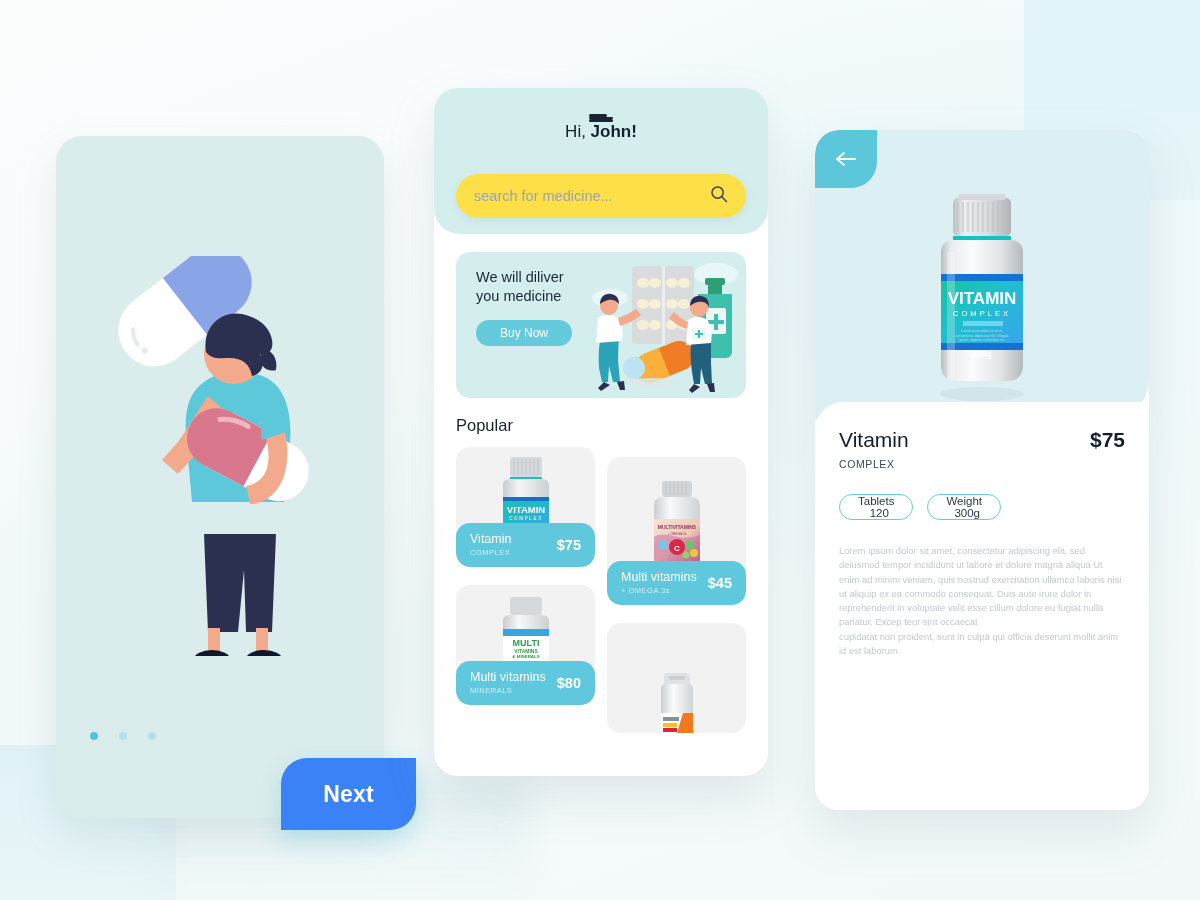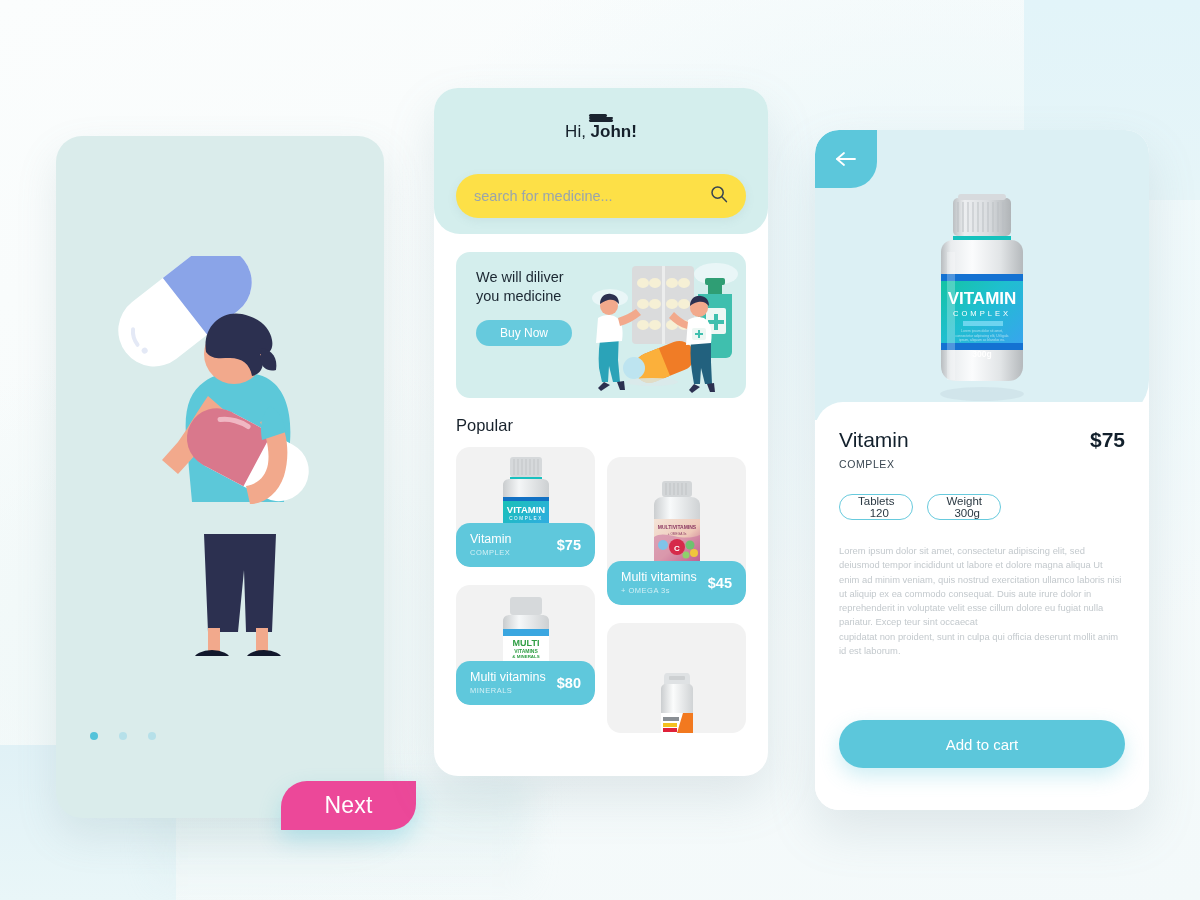--- a/index.html
+++ b/index.html
@@ -45,25 +45,25 @@
     position: absolute; left: 0; top: 120px; width: 328px; height: 400px;
   }
   #pager-dots {
     position: absolute; left: 34px; bottom: 78px;
     display: flex; gap: 21px; align-items: center;
   }
   .dot { width: 8px; height: 8px; border-radius: 50%; background: #b6e0e9; }
   .dot.active { background: #54c3da; }
   #next-button {
     position: absolute; right: -32px; bottom: -12px;
-    width: 135px; height: 49px;
-    background: #ec4899;
+    width: 135px; height: 72px;
+    background: #3b82f6;
     border-radius: 26px 0 26px 0;
     display: flex; align-items: center; justify-content: center;
-    color: #fff; font-size: 23px; font-weight: normal;
+    color: #fff; font-size: 23px; font-weight: bold;
     letter-spacing: .2px;
     box-shadow: 0 10px 22px rgba(85,197,218,.32);
     border: none; cursor: pointer;
     font-family: "Liberation Sans", sans-serif;
   }
 
   
   #home-phone {
     position: absolute; left: 434px; top: 88px;
     width: 334px; height: 688px;
@@ -629,15 +629,14 @@
         <span>Weight</span>
         <span class="chip-val">300g</span>
       </div>
     </div>
 
     <div id="detail-description">
       <p>Lorem ipsum dolor sit amet, consectetur adipiscing elit, sed deiusmod tempor incididunt ut labore et dolore magna aliqua Ut enim ad minim veniam, quis nostrud exercitation ullamco laboris nisi ut aliquip ex ea commodo consequat. Duis aute irure dolor in reprehenderit in voluptate velit esse cillum dolore eu fugiat nulla pariatur. Excep teur sint occaecat</p>
       <p>cupidatat non proident, sunt in culpa qui officia deserunt mollit anim id est laborum.</p>
     </div>
 
-    <button id="add-to-cart-button">Add to cart</button>
   </div>
 </div>
 
 </body></html>

